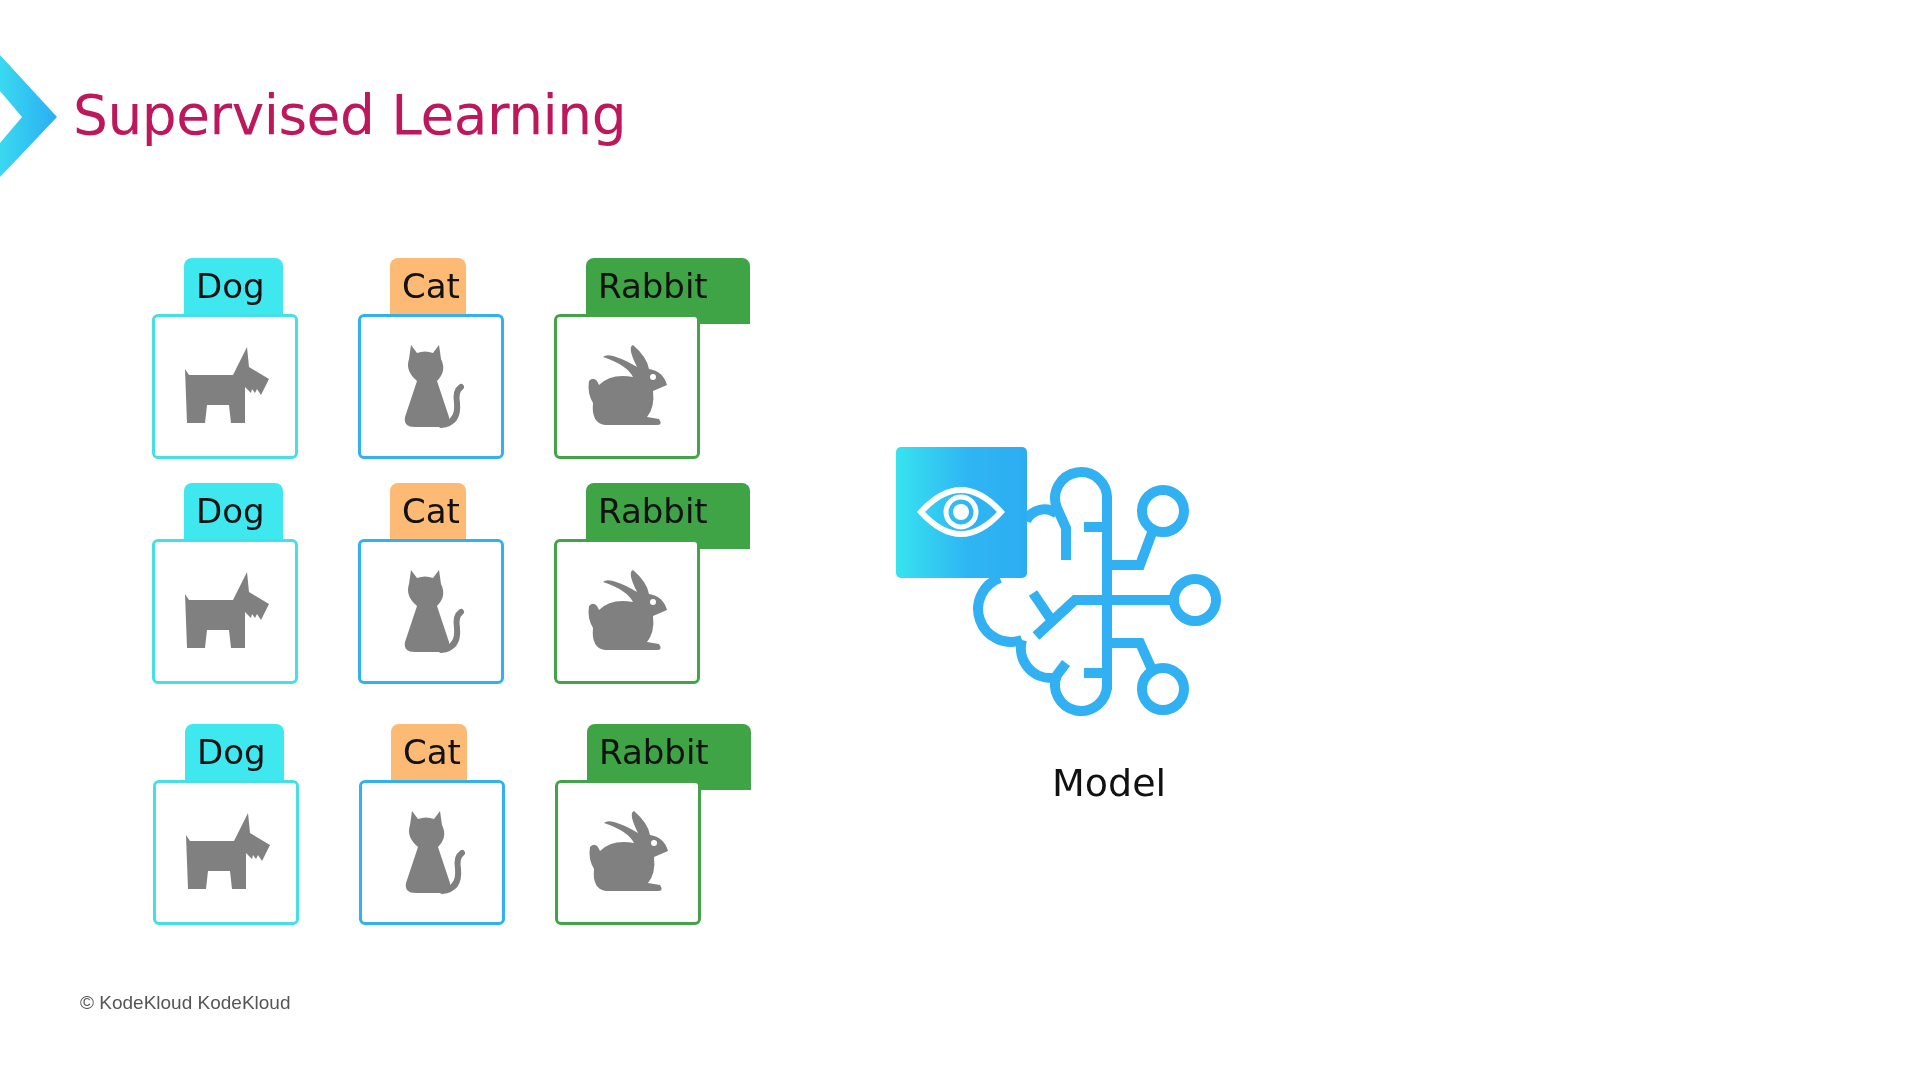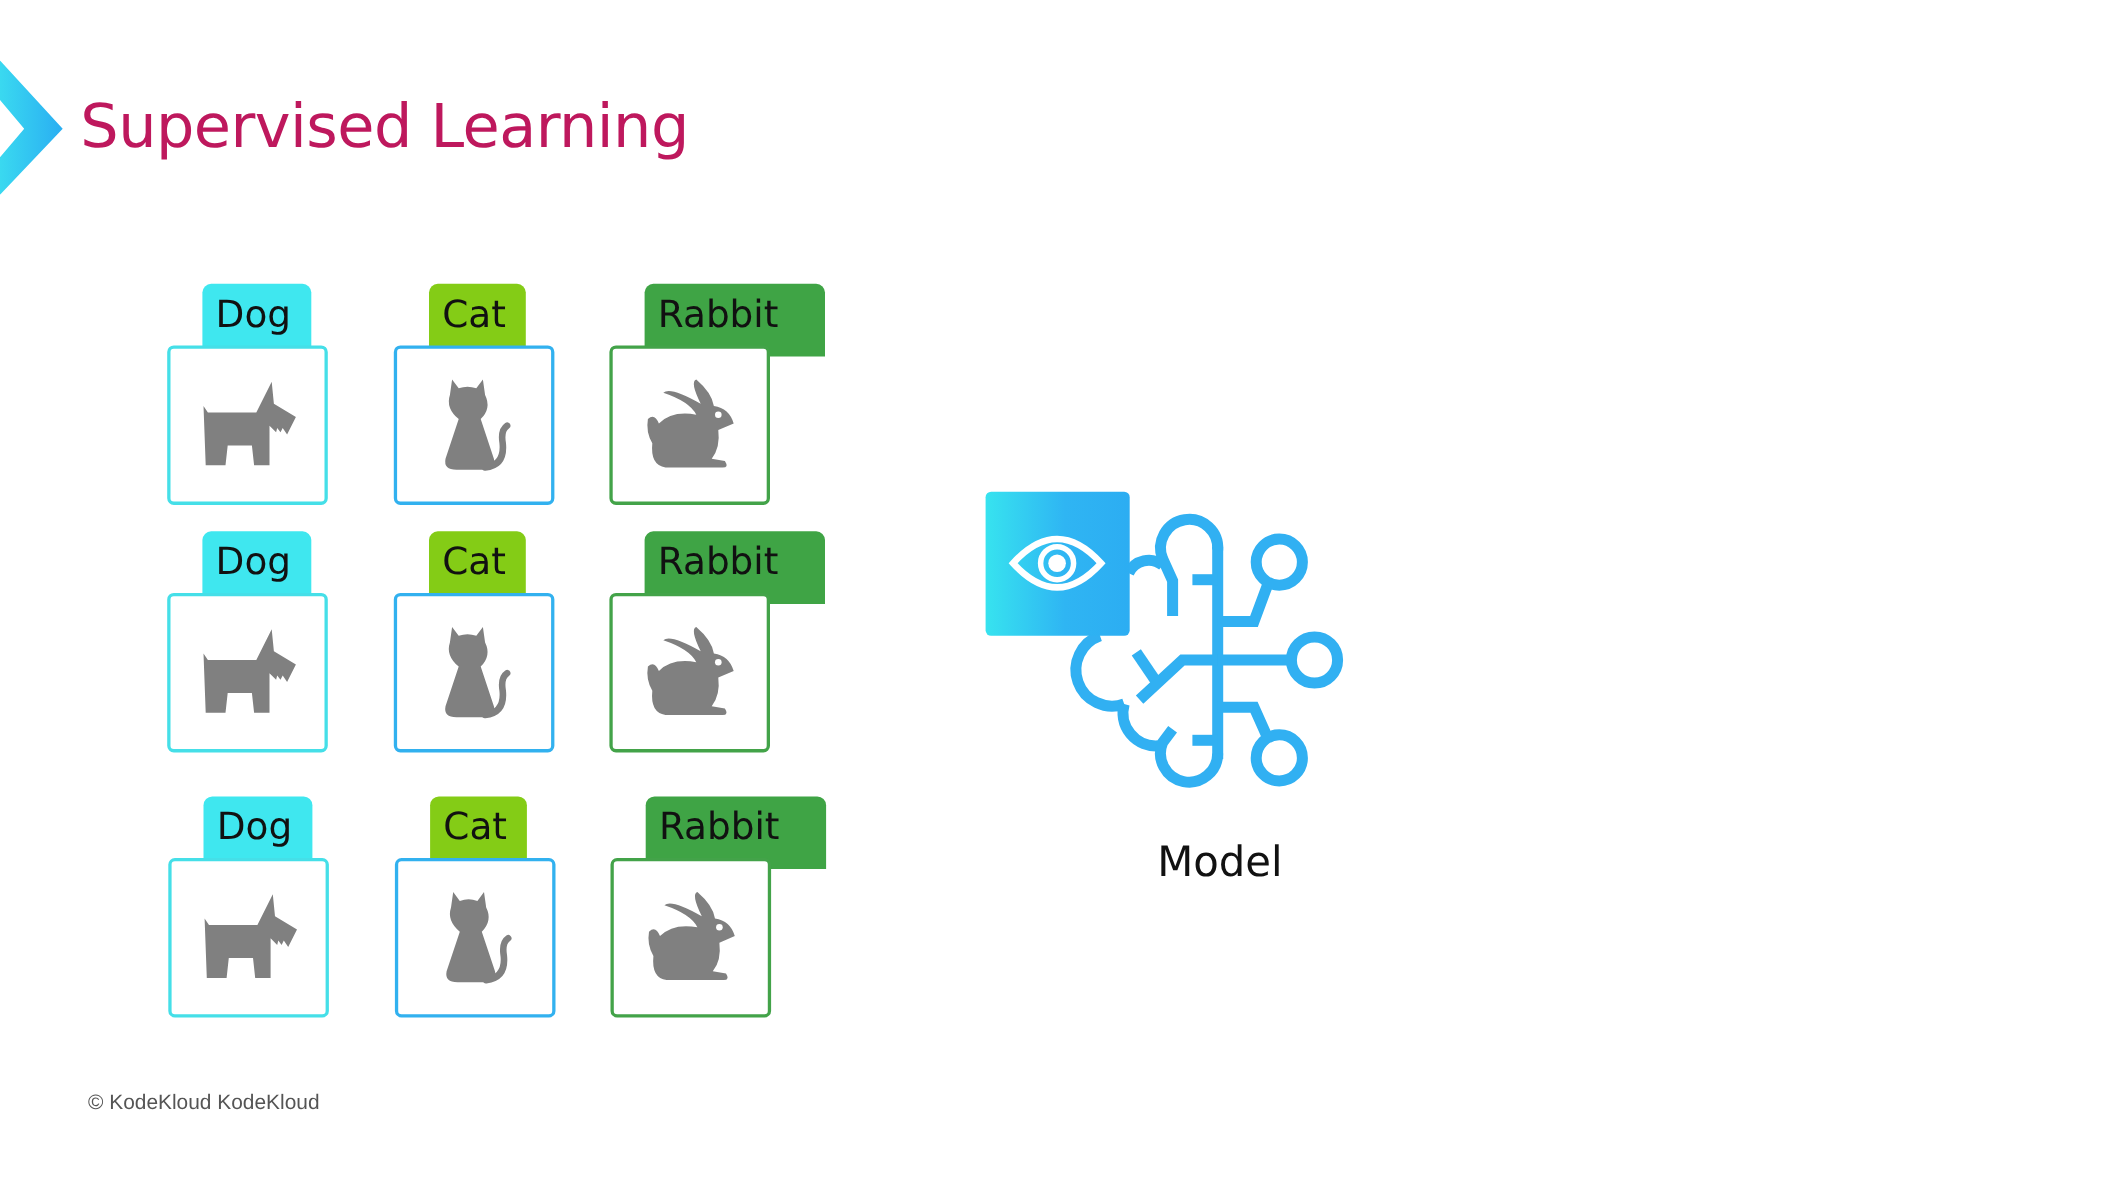--- a/index.html
+++ b/index.html
@@ -6,21 +6,21 @@
   body { width: 1920px; height: 1080px; position: relative; overflow: hidden; font-family: "DejaVu Sans", sans-serif; }
   .chevron { position: absolute; left: 0; top: 55px; width: 60px; height: 122px; }
   .title { position: absolute; left: 73px; top: 80px; font-size: 55px; color: #be185d; font-family: "DejaVu Sans", sans-serif; letter-spacing: -0.5px; line-height: 70px; white-space: nowrap; }
   .card { position: absolute; width: 146px; height: 201px; }
   .card .tab { position: absolute; left: 4px; top: 0; height: 66px; border-radius: 8px 8px 0 0; margin-left: 28px; }
   .card .tab span { position: absolute; left: 12px; top: 6px; font-size: 34px; color: #111111; line-height: 44px; white-space: nowrap; }
   .card .box { position: absolute; left: 0; top: 56px; width: 140px; height: 139px; border: 3px solid; border-radius: 6px; background: #ffffff; box-sizing: content-box; }
   .card .box svg { position: absolute; left: 20px; top: 20px; width: 100px; height: 100px; }
   .dog .tab { width: 99px; background: #3fe7ef; }
   .dog .box { border-color: #45dfe8; }
-  .cat .tab { width: 88px; background: #84cc16; }
+  .cat .tab { width: 76px; background: #fdba74; }
   .cat .box { border-color: #32b1ef; }
   .rabbit .tab { width: 164px; background: #3fa445; }
   .rabbit .box { border-color: #43a349; }
   .model-icon { position: absolute; left: 880px; top: 440px; width: 360px; height: 300px; }
   .model-label { position: absolute; left: 1052px; top: 763px; font-size: 38px; color: #111111; line-height: 40px; }
   .copyright { position: absolute; left: 80px; top: 992px; font-size: 19px; color: #555555; font-family: "Liberation Sans", sans-serif; }
 </style>
 </head>
 <body>
 

